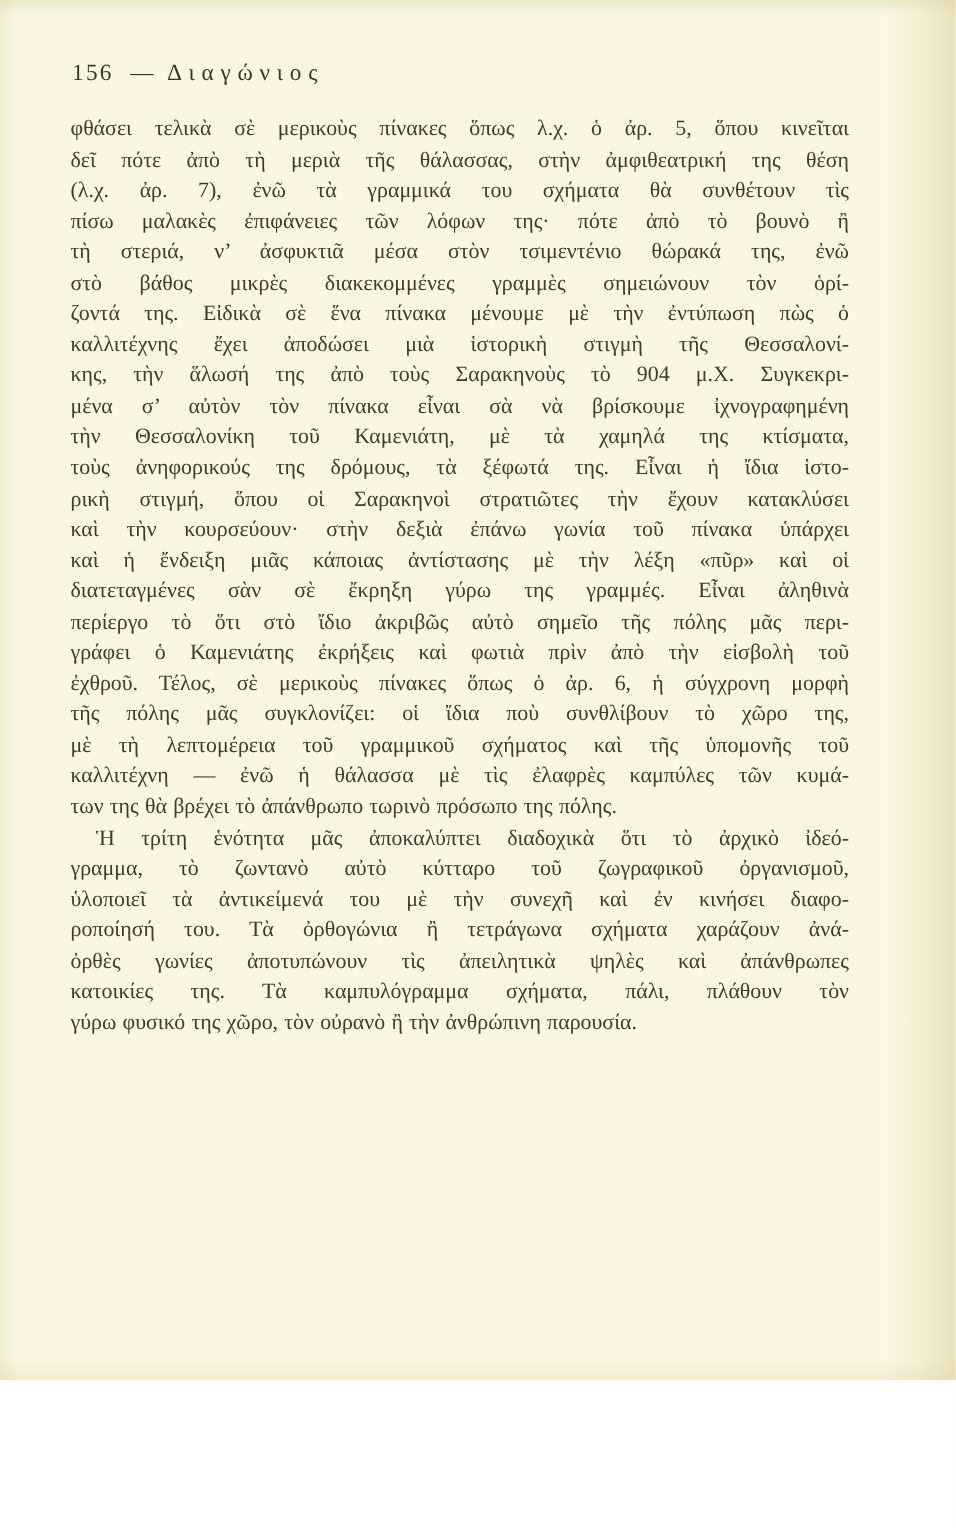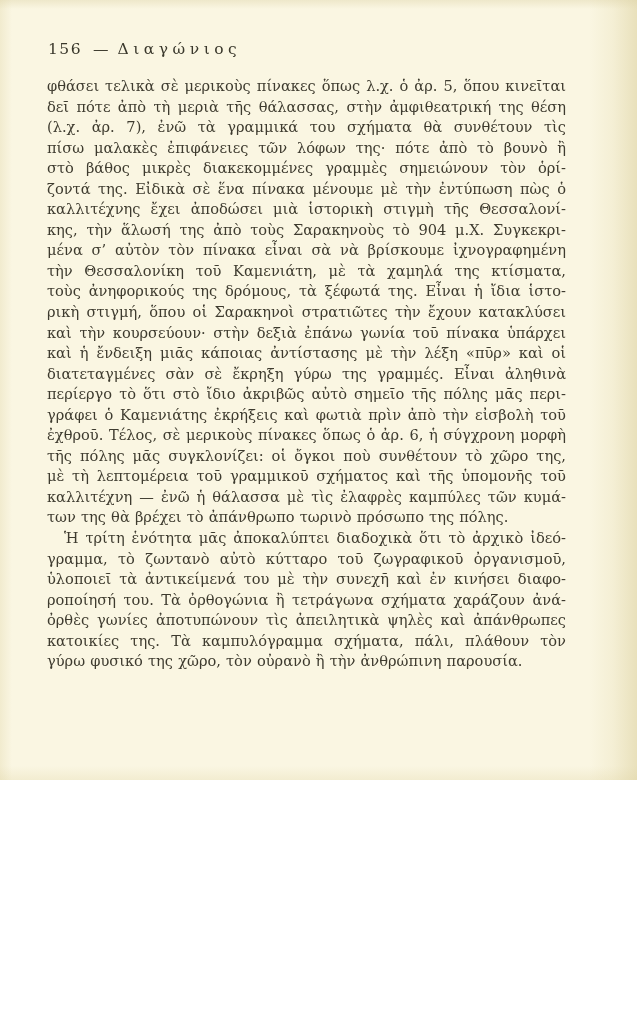--- a/index.html
+++ b/index.html
@@ -2,29 +2,30 @@
 <html lang="el"><head>
 <meta charset="utf-8">
 <style>
   html, body { margin: 0; padding: 0; }
   body {
     width: 637px; height: 1024px;
     font-family: "DejaVu Serif", serif;
   }
   .page {
     position: relative;
-    width: 637px; height: 780px;
+    width: 637px; height: 920px;
     overflow: hidden;
     background:
       linear-gradient(180deg, rgba(220,210,166,.40) 0px, rgba(220,210,166,0) 9px),
       linear-gradient(270deg, rgba(219,207,156,.55) 0px, rgba(224,213,164,.22) 24px, rgba(219,207,156,0) 48px),
       linear-gradient(90deg, rgba(219,207,156,.28) 0px, rgba(219,207,156,0) 12px),
       linear-gradient(0deg, rgba(219,207,156,.25) 0px, rgba(219,207,156,0) 14px),
       #faf6e2;
     color: #3e3b2f;
+    font-family: Liberation Serif, serif;
   }
   .header {
     position: absolute;
     left: 48px; top: 40px;
     font-size: 15.5px;
     color: #3a382c;
     white-space: nowrap;
   }
   .header .page-number { letter-spacing: 1.5px; }
   .header .dash { margin: 0 9px 0 11px; }
@@ -55,35 +56,36 @@
     <span class="page-number">156</span><span class="dash">—</span><span class="title">Διαγώνιος</span>
   </div>
 
   <div class="body-text">
 
     <div class="para">
       <div class="line">φθάσει τελικὰ σὲ μερικοὺς πίνακες ὅπως λ.χ. ὁ ἀρ. 5, ὅπου κινεῖται</div>
       <div class="line">δεῖ πότε ἀπὸ τὴ μεριὰ τῆς θάλασσας, στὴν ἀμφιθεατρική της θέση</div>
       <div class="line">(λ.χ. ἀρ. 7), ἐνῶ τὰ γραμμικά του σχήματα θὰ συνθέτουν τὶς</div>
       <div class="line">πίσω μαλακὲς ἐπιφάνειες τῶν λόφων της· πότε ἀπὸ τὸ βουνὸ ἢ</div>
+      <div class="line">τὴ στεριά, ν’ ἀσφυκτιᾶ μέσα στὸν τσιμεντένιο θώρακά της, ἐνῶ</div>
       <div class="line">στὸ βάθος μικρὲς διακεκομμένες γραμμὲς σημειώνουν τὸν ὁρί-</div>
       <div class="line">ζοντά της. Εἰδικὰ σὲ ἕνα πίνακα μένουμε μὲ τὴν ἐντύπωση πὼς ὁ</div>
       <div class="line">καλλιτέχνης ἔχει ἀποδώσει μιὰ ἱστορικὴ στιγμὴ τῆς Θεσσαλονί-</div>
       <div class="line">κης, τὴν ἅλωσή της ἀπὸ τοὺς Σαρακηνοὺς τὸ 904 μ.Χ. Συγκεκρι-</div>
       <div class="line">μένα σ’ αὐτὸν τὸν πίνακα εἶναι σὰ νὰ βρίσκουμε ἰχνογραφημένη</div>
       <div class="line">τὴν Θεσσαλονίκη τοῦ Καμενιάτη, μὲ τὰ χαμηλά της κτίσματα,</div>
       <div class="line">τοὺς ἀνηφορικούς της δρόμους, τὰ ξέφωτά της. Εἶναι ἡ ἴδια ἱστο-</div>
       <div class="line">ρικὴ στιγμή, ὅπου οἱ Σαρακηνοὶ στρατιῶτες τὴν ἔχουν κατακλύσει</div>
       <div class="line">καὶ τὴν κουρσεύουν· στὴν δεξιὰ ἐπάνω γωνία τοῦ πίνακα ὑπάρχει</div>
       <div class="line">καὶ ἡ ἔνδειξη μιᾶς κάποιας ἀντίστασης μὲ τὴν λέξη «πῦρ» καὶ οἱ</div>
       <div class="line">διατεταγμένες σὰν σὲ ἔκρηξη γύρω της γραμμές. Εἶναι ἀληθινὰ</div>
       <div class="line">περίεργο τὸ ὅτι στὸ ἴδιο ἀκριβῶς αὐτὸ σημεῖο τῆς πόλης μᾶς περι-</div>
       <div class="line">γράφει ὁ Καμενιάτης ἐκρήξεις καὶ φωτιὰ πρὶν ἀπὸ τὴν εἰσβολὴ τοῦ</div>
       <div class="line">ἐχθροῦ. Τέλος, σὲ μερικοὺς πίνακες ὅπως ὁ ἀρ. 6, ἡ σύγχρονη μορφὴ</div>
-      <div class="line">τῆς πόλης μᾶς συγκλονίζει: οἱ ὄγκοι ποὺ συνθέτουν τὸ χῶρο της,</div>
+      <div class="line">τῆς πόλης μᾶς συγκλονίζει: οἱ ἴδια ποὺ συνθλίβουν τὸ χῶρο της,</div>
       <div class="line">μὲ τὴ λεπτομέρεια τοῦ γραμμικοῦ σχήματος καὶ τῆς ὑπομονῆς τοῦ</div>
       <div class="line">καλλιτέχνη — ἐνῶ ἡ θάλασσα μὲ τὶς ἐλαφρὲς καμπύλες τῶν κυμά-</div>
       <div class="line">των της θὰ βρέχει τὸ ἀπάνθρωπο τωρινὸ πρόσωπο της πόλης.</div>
     </div>
 
     <div class="para indent">
       <div class="line">Ἡ τρίτη ἑνότητα μᾶς ἀποκαλύπτει διαδοχικὰ ὅτι τὸ ἀρχικὸ ἰδεό-</div>
       <div class="line">γραμμα, τὸ ζωντανὸ αὐτὸ κύτταρο τοῦ ζωγραφικοῦ ὀργανισμοῦ,</div>
       <div class="line">ὑλοποιεῖ τὰ ἀντικείμενά του μὲ τὴν συνεχῆ καὶ ἐν κινήσει διαφο-</div>
       <div class="line">ροποίησή του. Τὰ ὀρθογώνια ἢ τετράγωνα σχήματα χαράζουν ἀνά-</div>

